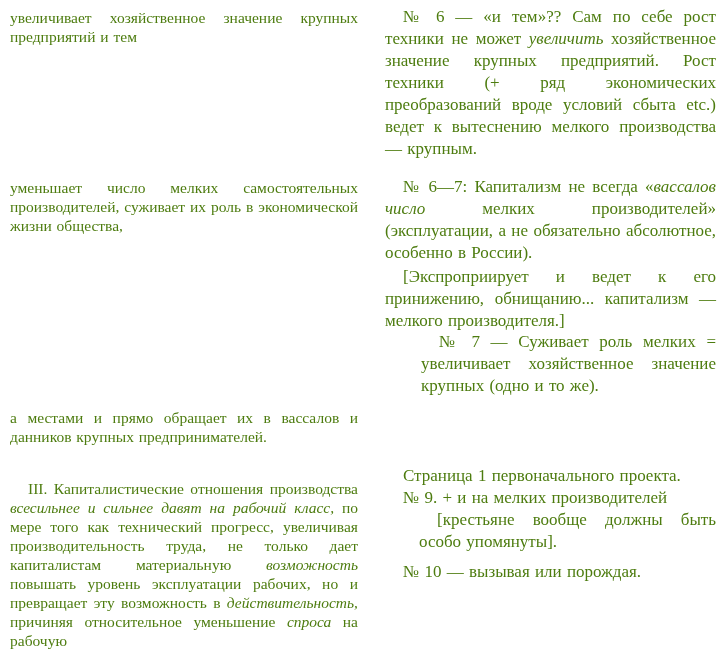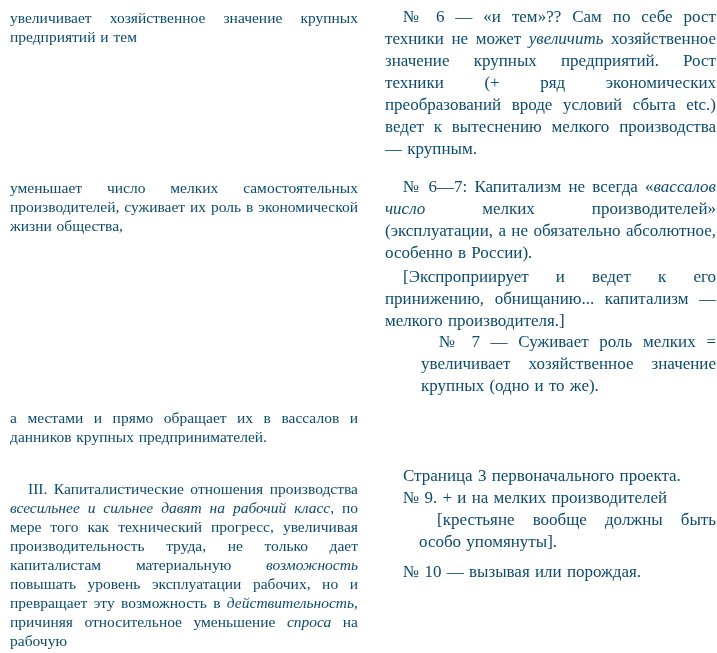--- a/index.html
+++ b/index.html
@@ -45,30 +45,30 @@
   }
   .para.indent {
     text-indent: 18px;
   }
   .para em {
   }
 </style>
 </head>
 <body>
 
-<div class="page" style="background: rgb(255, 255, 255); color: #0c4a6e;">
+<div class="page" style="background: rgb(255, 255, 255); color: #4d7c0f;">
   <div class="col col-left" id="left-col">
       <p class="para" style="top: 8px;"><span>увеличивает хозяйственное значение крупных предприятий и тем</span></p>
       <p class="para" style="top: 178px;"><span>уменьшает число мелких самостоятельных производителей, суживает их роль в экономической жизни общества,</span></p>
       <p class="para" style="top: 408px;"><span>а местами и прямо обращает их в вассалов и данников крупных предпринимателей.</span></p>
       <p class="para indent" style="top: 479px;"><span>III. Капиталистические отношения производства </span><em>всесильнее и сильнее давят на рабочий класс,</em><span> по мере того как технический прогресс, увеличивая производительность труда, не только дает капиталистам материальную </span><em>возможность</em><span> повышать уровень эксплуатации рабочих, но и превращает эту возможность в </span><em>действительность,</em><span> причиняя относительное уменьшение </span><em>спроса</em><span> на рабочую</span></p>
     </div>
   <div class="col col-right" id="right-col">
       <p class="para indent" style="top: 6px;"><span>№ 6 — «и тем»?? Сам по себе рост техники не может </span><em>увеличить</em><span> хозяйственное значение крупных предприятий. Рост техники (+ ряд экономических преобразований вроде условий сбыта etc.) ведет к вытеснению мелкого производства — крупным.</span></p>
       <p class="para indent" style="top: 176px;"><span>№ 6—7: Капитализм не всегда «</span><em>вассалов число</em><span> мелких производителей» (эксплуатации, а не обязательно абсолютное, особенно в России).</span></p>
       <p class="para indent" style="top: 266px;"><span>[Экспроприирует и ведет к его принижению, обнищанию... капитализм — мелкого производителя.]</span></p>
       <p class="para indent" style="top: 331px; margin-left: 36px;"><span>№ 7 — Суживает роль мелких = увеличивает хозяйственное значение крупных (одно и то же).</span></p>
-      <p class="para indent" style="top: 465px;"><span>Страница 3 первоначального проекта.</span></p>
+      <p class="para indent" style="top: 465px;"><span>Страница 1 первоначального проекта.</span></p>
       <p class="para indent" style="top: 487px;"><span>№ 9. + и на мелких производителей</span></p>
       <p class="para indent" style="top: 509px; margin-left: 34px;"><span>[крестьяне вообще должны быть особо упомянуты].</span></p>
       <p class="para indent" style="top: 561px;"><span>№ 10 — вызывая или порождая.</span></p>
     </div>
 </div>
 
 </body></html>

